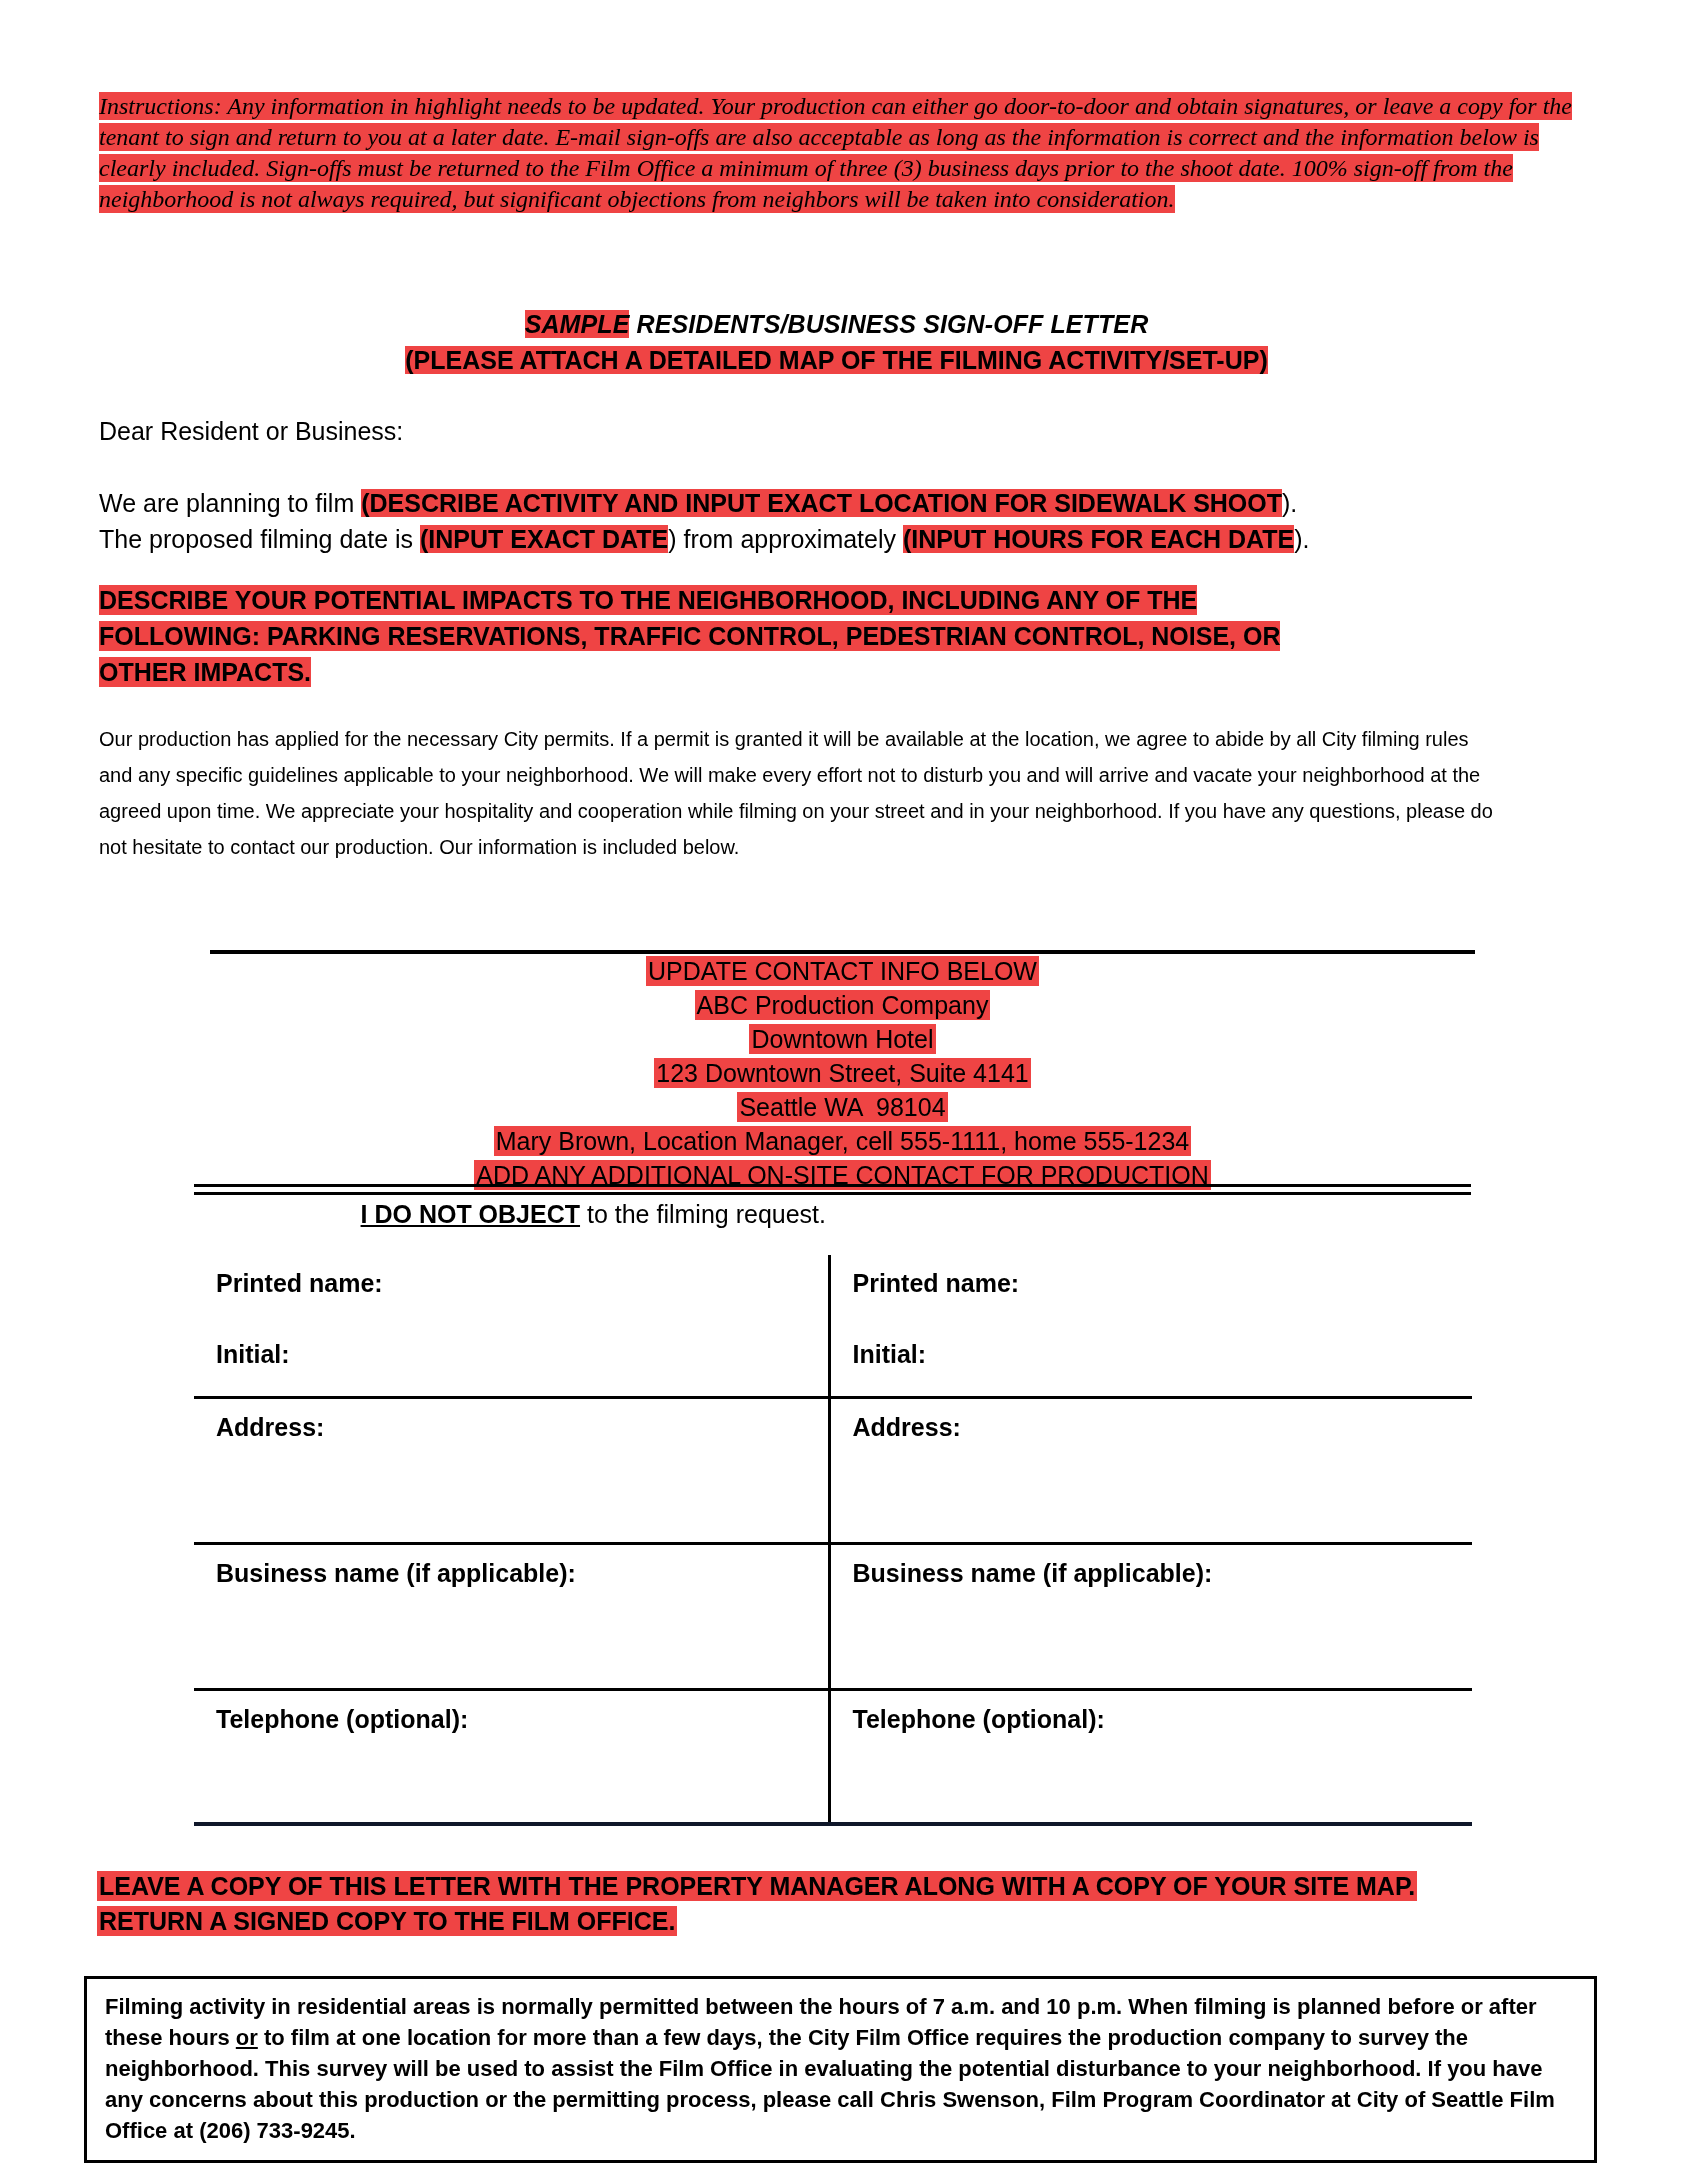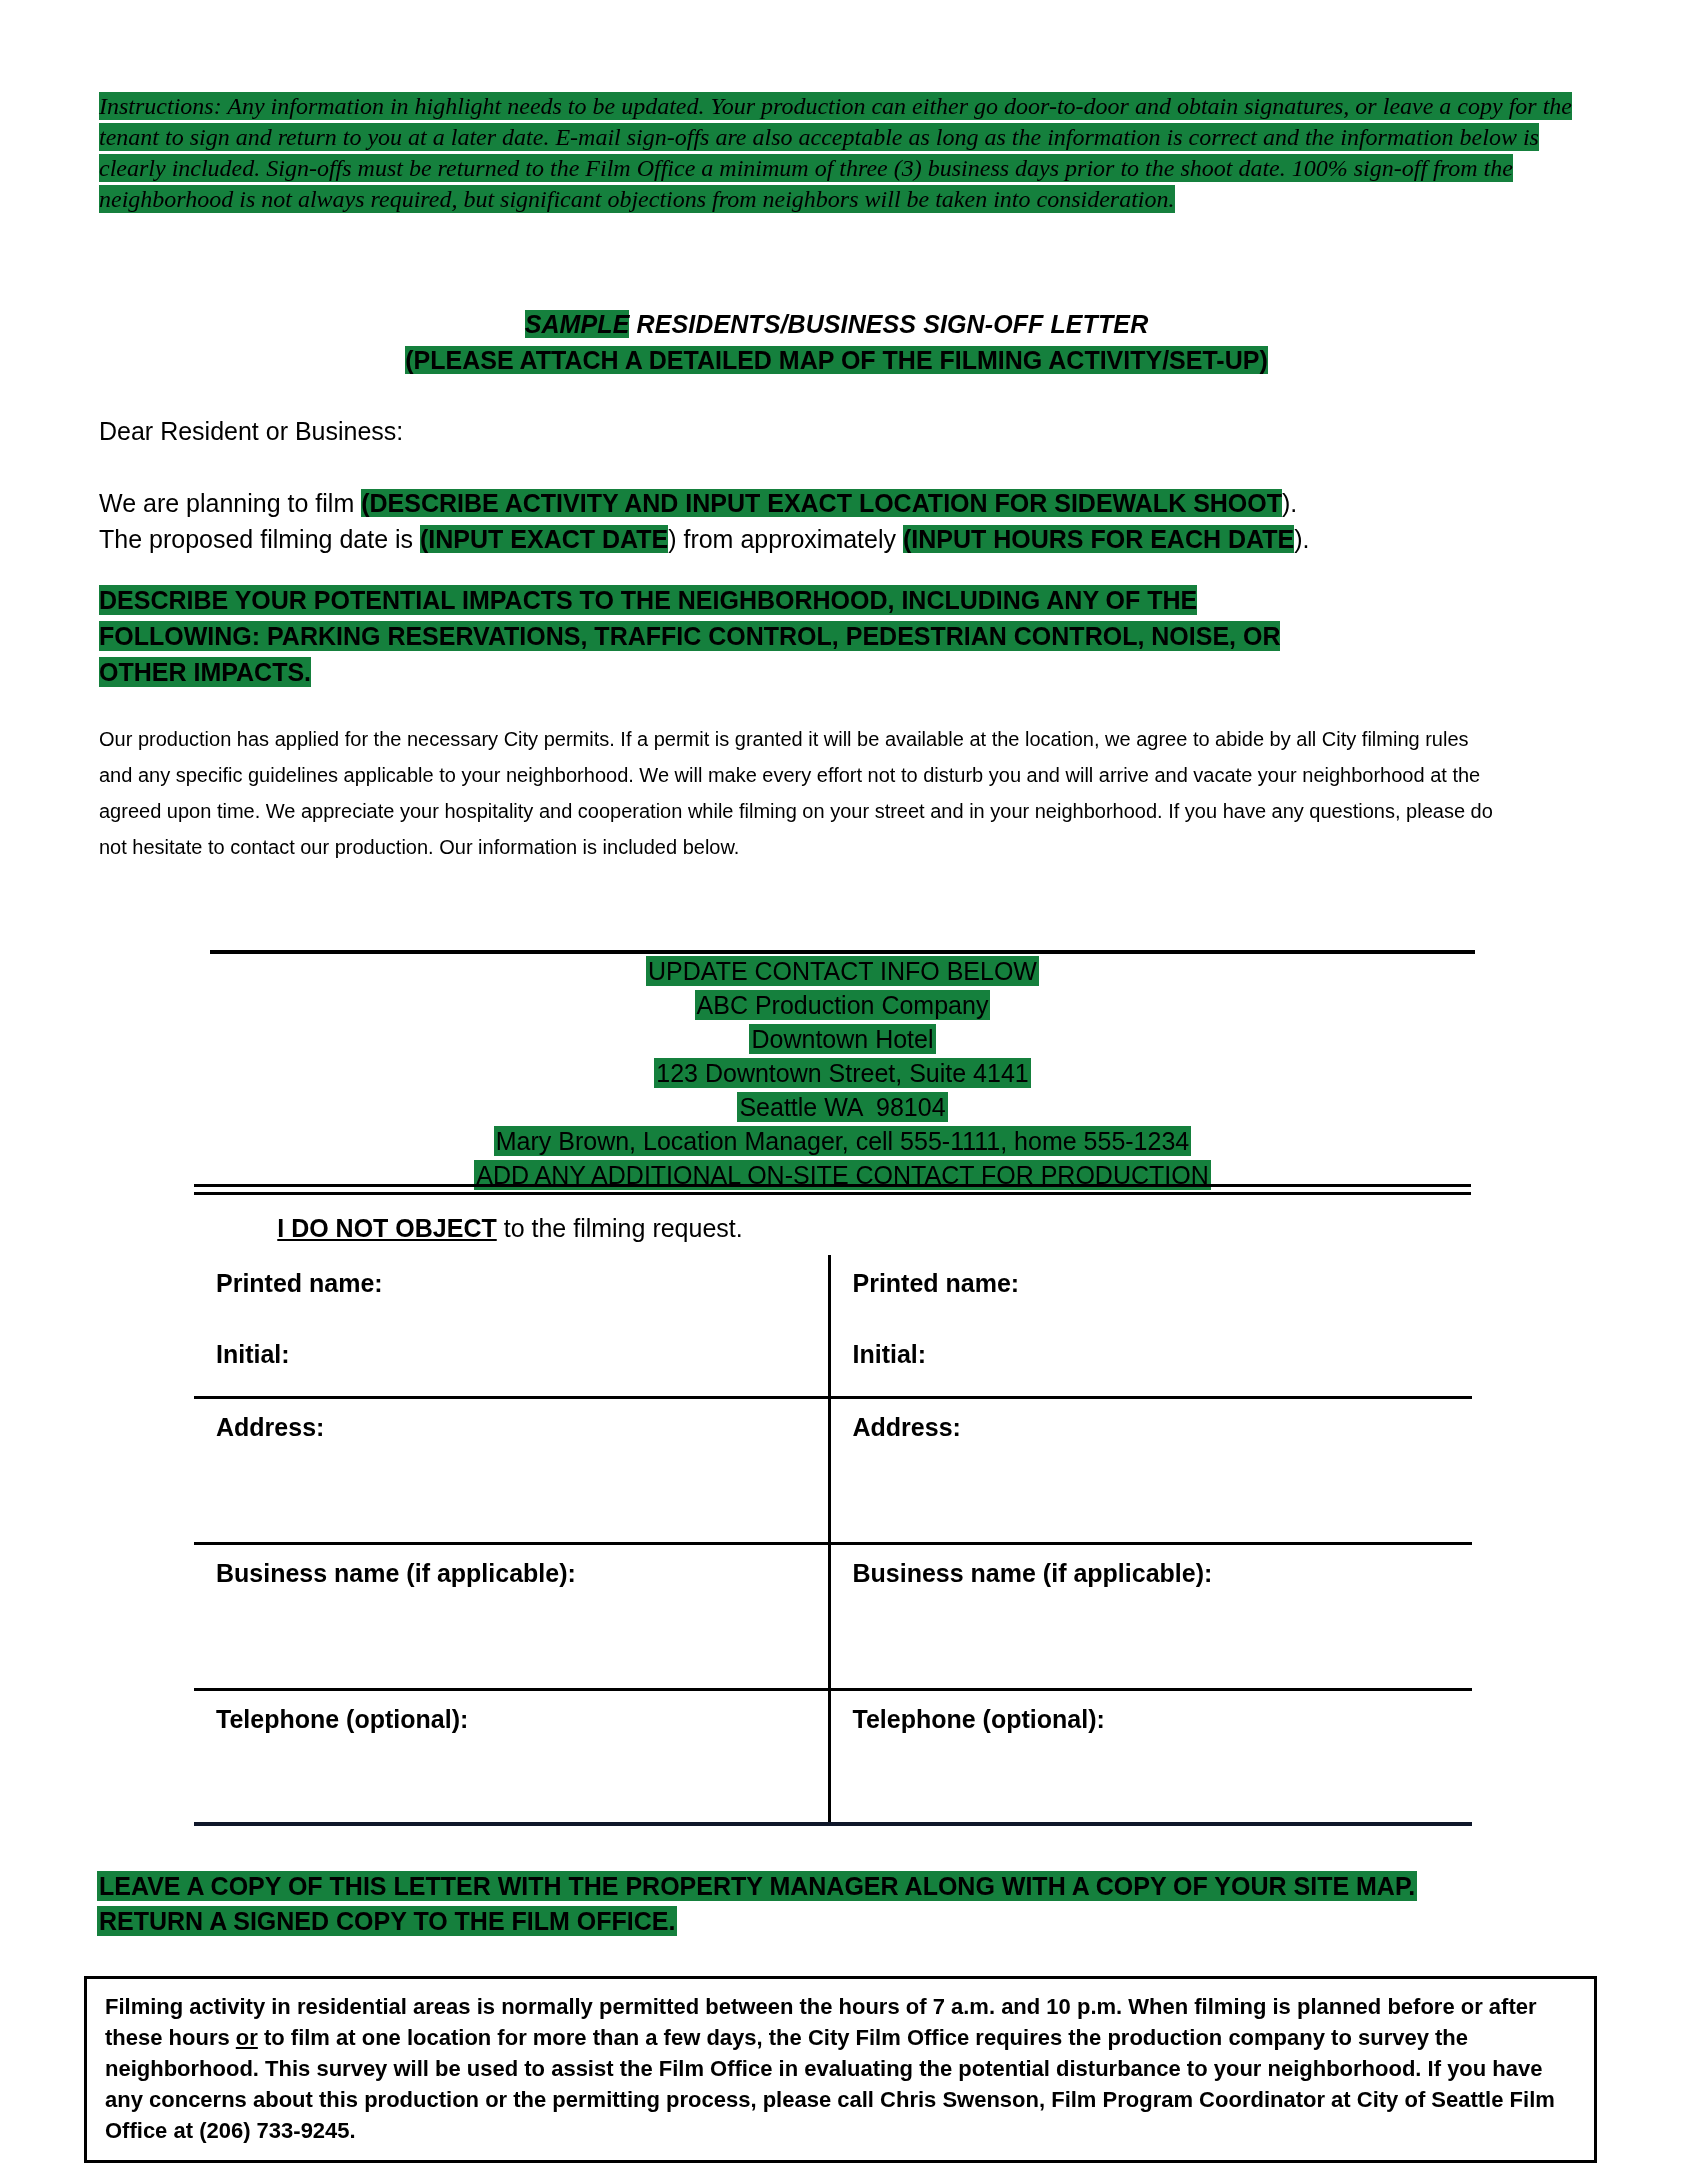--- a/index.html
+++ b/index.html
@@ -19,21 +19,21 @@
   .page {
     position: absolute;
     left: 0; top: 0;
     width: 1683px;
     height: 2178px;
     box-sizing: border-box;
   }
 
   
   .hl {
-    background-color: #15803d;
+    background-color: #ef4444;
   }
 
   
   .instructions {
     position: absolute;
     left: 99px;
     top: 91px;
     width: 1475px;
     font-family: "Liberation Serif", "DejaVu Serif", serif;
     font-style: italic;
@@ -173,21 +173,21 @@
     top: 1200px;
     width: 1277px;
     height: 55px;
   }
   .header-row-cells .cellL,
   .header-row-cells .cellR {
     position: absolute;
     top: 0;
     font-size: 25px;
   }
-  .header-row-cells .cellL { left: 0; width: 632px; text-align: center; margin-top: 14px; }
+  .header-row-cells .cellL { left: 0; width: 632px; text-align: right; }
   .header-row-cells .cellR { left: 635px; width: 643px; text-align: center; }
   .header-row-cells .lead {
     font-weight: bold;
     text-decoration: underline;
   }
 
   
   .leave-copy {
     position: absolute;
     left: 97px;

